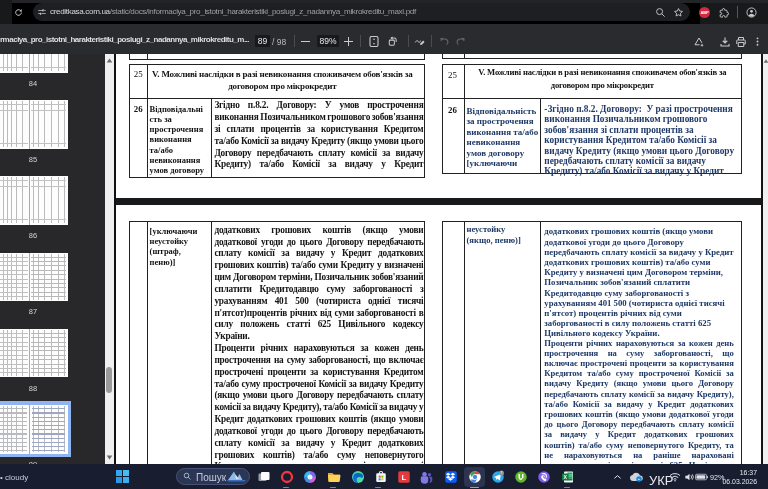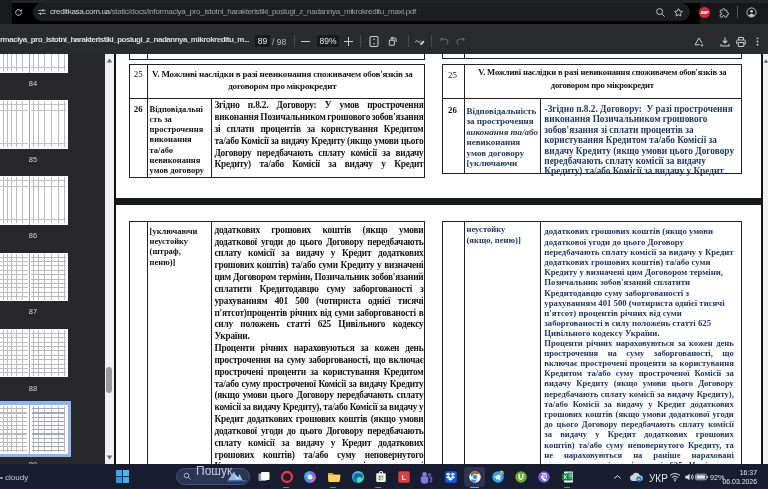--- a/index.html
+++ b/index.html
@@ -317,21 +317,21 @@
         <div class="a" style="left:5.6px;top:119.2px;width:300.1px;height:1.1px;background:#222"></div>
         <div class="a" style="left:5.6px;top:9.8px;width:1.1px;height:110.5px;background:#222"></div>
         <div class="a" style="left:28.0px;top:9.8px;width:1.1px;height:110.5px;background:#222"></div>
         <div class="a" style="left:304.6px;top:9.8px;width:1.1px;height:110.5px;background:#222"></div>
         <div class="a" style="left:104.3px;top:43.5px;width:1.1px;height:76.8px;background:#222"></div>
         <div class="a ser" style="left:5.6px;top:16.0px;width:21.7px;text-align:center;font-size:8.9px;font-weight:normal;color:#131313">25</div>
         <div class="a ser" style="left:5.6px;top:50.7px;width:21.7px;text-align:center;font-size:8.9px;color:#131313">26</div>
         <div class="a ser" style="left:30.3px;top:12.2px;width:272px;text-align:center;font-size:8.6px;letter-spacing:-0.18px;color:#131313;line-height:12.4px">V. Можливі наслідки в разі невиконання споживачем обов'язків за<br>договором про мікрокредит</div>
         <div class="a ser" style="left:30.50px;top:51.60px;width:74.0px;font-size:9.00px;color:#1f3a68;line-height:10.35px;letter-spacing:0.00px;word-spacing:0.00px;white-space:nowrap;">Відповідальність</div>
         <div class="a ser" style="left:30.50px;top:62.10px;width:74.0px;font-size:9.00px;color:#1f3a68;line-height:10.35px;letter-spacing:0.00px;word-spacing:0.00px;white-space:nowrap;">за прострочення</div>
-        <div class="a ser" style="left:30.50px;top:72.60px;width:74.0px;font-size:9.00px;color:#1f3a68;line-height:10.35px;letter-spacing:0.00px;word-spacing:0.00px;white-space:nowrap;font-style:italic;">виконання та/або</div>
+        <div class="a ser" style="left:30.50px;top:72.60px;width:74.0px;font-size:9.00px;color:#1f3a68;line-height:10.35px;letter-spacing:0.00px;word-spacing:0.00px;white-space:nowrap;">виконання та/або</div>
         <div class="a ser" style="left:30.50px;top:83.10px;width:74.0px;font-size:9.00px;color:#1f3a68;line-height:10.35px;letter-spacing:0.00px;word-spacing:0.00px;white-space:nowrap;">невиконання</div>
         <div class="a ser" style="left:30.50px;top:93.60px;width:74.0px;font-size:9.00px;color:#1f3a68;line-height:10.35px;letter-spacing:0.00px;word-spacing:0.00px;white-space:nowrap;">умов договору</div>
         <div class="a ser" style="left:30.50px;top:104.10px;width:74.0px;font-size:9.00px;color:#1f3a68;line-height:10.35px;letter-spacing:0.00px;word-spacing:0.00px;white-space:nowrap;">[уключаючи</div>
         <div class="a ser" style="left:108.30px;top:49.90px;width:190.0px;font-size:9.30px;color:#1f3a68;line-height:10.70px;letter-spacing:0.00px;word-spacing:0.00px;white-space:nowrap;">-Згідно п.8.2. Договору:&nbsp; У разі прострочення</div>
         <div class="a ser" style="left:108.30px;top:60.33px;width:190.0px;font-size:9.30px;color:#1f3a68;line-height:10.70px;letter-spacing:0.00px;word-spacing:0.00px;white-space:nowrap;">виконання Позичальником грошового</div>
         <div class="a ser" style="left:108.30px;top:70.76px;width:190.0px;font-size:9.30px;color:#1f3a68;line-height:10.70px;letter-spacing:0.00px;word-spacing:0.00px;white-space:nowrap;">зобов'язання зі сплати процентів за</div>
         <div class="a ser" style="left:108.30px;top:81.19px;width:190.0px;font-size:9.30px;color:#1f3a68;line-height:10.70px;letter-spacing:0.00px;word-spacing:0.00px;white-space:nowrap;">користування Кредитом та/або Комісії за</div>
         <div class="a ser" style="left:108.30px;top:91.62px;width:190.0px;font-size:9.30px;color:#1f3a68;line-height:10.70px;letter-spacing:0.00px;word-spacing:0.00px;white-space:nowrap;">видачу Кредиту (якщо умови цього Договору</div>
         <div class="a ser" style="left:108.30px;top:102.05px;width:190.0px;font-size:9.30px;color:#1f3a68;line-height:10.70px;letter-spacing:0.00px;word-spacing:0.00px;white-space:nowrap;">передбачають сплату комісії за видачу</div>
         <div class="a ser" style="left:108.30px;top:112.48px;width:190.0px;font-size:9.30px;color:#1f3a68;line-height:10.70px;letter-spacing:0.00px;word-spacing:0.00px;white-space:nowrap;">Кредиту) та/або Комісії за видачу у Кредит</div>
@@ -411,21 +411,21 @@
 <div class="a sans" style="left:0px;top:9px;font-size:8px;color:#c9cedb">• cloudy</div>
 <div class="a" style="left:116px;top:6.2px;width:5.8px;height:5.8px;background:#31a8f0"></div>
 <div class="a" style="left:122.8px;top:6.2px;width:5.8px;height:5.8px;background:#42bdf5"></div>
 <div class="a" style="left:116px;top:13px;width:5.8px;height:5.8px;background:#2899e8"></div>
 <div class="a" style="left:122.8px;top:13px;width:5.8px;height:5.8px;background:#38b0f2"></div>
 <div class="a" style="left:176px;top:3.5px;width:74px;height:17.5px;border-radius:9px;background:#2b3655;border:1px solid #46517a"></div>
 <svg class="a" style="left:183px;top:8px" width="8.5" height="8.5" viewBox="0 0 24 24">
         <circle cx="10" cy="10" r="6.5" fill="none" stroke="#cdd3e2" stroke-width="2.2"></circle>
         <path stroke="#cdd3e2" stroke-width="2.2" d="M15 15l6 6"></path>
       </svg>
-<div class="a sans" style="left:196px;top:0;font-size:12px;color:#c3cadd">Пошук</div>
+<div class="a sans" style="left:196px;top:8px;font-size:10px;color:#c3cadd">Пошук</div>
 <svg class="a" style="left:224px;top:6px" width="24" height="13" viewBox="0 0 48 26">
         <path fill="#8fb9e6" d="M8 20L20 3l6 14 5-9 6 12H8z"></path>
         <path fill="#3a6fbe" d="M6 20h38l-3 3H8z"></path>
         <path fill="#d8e8f8" d="M22 8l8 10h-6z"></path>
       </svg>
 <svg class="a" style="left:257.0px;top:5.5px" width="14" height="14" viewBox="0 0 28 28">
         <rect x="3" y="7" width="16" height="15" rx="2" fill="#9b9fa8"></rect>
         <rect x="8" y="4" width="17" height="16" rx="2" fill="#fdfdfd"></rect>
       </svg>
 <svg class="a" style="left:280.0px;top:5.5px" width="14" height="14" viewBox="0 0 28 28">
@@ -516,21 +516,21 @@
 <div class="a" style="left:375px;top:22.5px;width:6px;height:1.4px;border-radius:1px;background:#7a8194"></div>
 <div class="a" style="left:564px;top:22.5px;width:6px;height:1.4px;border-radius:1px;background:#7a8194"></div>
 <svg class="a" style="left:613px;top:9px" width="9" height="8" viewBox="0 0 20 16">
         <path fill="none" stroke="#dfe2e9" stroke-width="2.2" d="M3 11l7-6 7 6"></path>
       </svg>
 <svg class="a" style="left:629px;top:8px" width="14" height="10" viewBox="0 0 28 20">
         <path fill="#cfd3da" d="M8 18a6 6 0 0 1-1-11.9A8 8 0 0 1 22 7a5.5 5.5 0 0 1 0 11z"></path>
         <circle cx="20" cy="14" r="5.5" fill="#1b88e0"></circle>
         <path fill="#fff" d="M17.5 15.5l2-2.5 3 3z" opacity=".9"></path>
       </svg>
-<div class="a sans" style="left:649px;top:8.5px;font-size:10px;color:#e6e8ee">УКР</div>
+<div class="a sans" style="left:649px;top:8.5px;font-size:13px;color:#e6e8ee">УКР</div>
 <svg class="a" style="left:669px;top:8px" width="12" height="10" viewBox="0 0 24 20">
         <path fill="none" stroke="#dfe2e9" stroke-width="2" d="M2 7a15 15 0 0 1 20 0M5.5 11a10 10 0 0 1 13 0M9 14.5a5 5 0 0 1 6 0"></path>
         <circle cx="12" cy="17.5" r="1.6" fill="#dfe2e9"></circle>
       </svg>
 <svg class="a" style="left:684px;top:8px" width="11" height="10" viewBox="0 0 24 20">
         <path fill="#dfe2e9" d="M3 7h4l5-4v14l-5-4H3z"></path>
         <path fill="none" stroke="#dfe2e9" stroke-width="1.8" d="M15 6a6 6 0 0 1 0 8M18 4a9.5 9.5 0 0 1 0 12"></path>
       </svg>
 <svg class="a" style="left:695px;top:8.5px" width="13" height="8" viewBox="0 0 28 14">
         <rect x="1" y="1" width="24" height="12" rx="3" fill="none" stroke="#dfe2e9" stroke-width="1.6"></rect>

